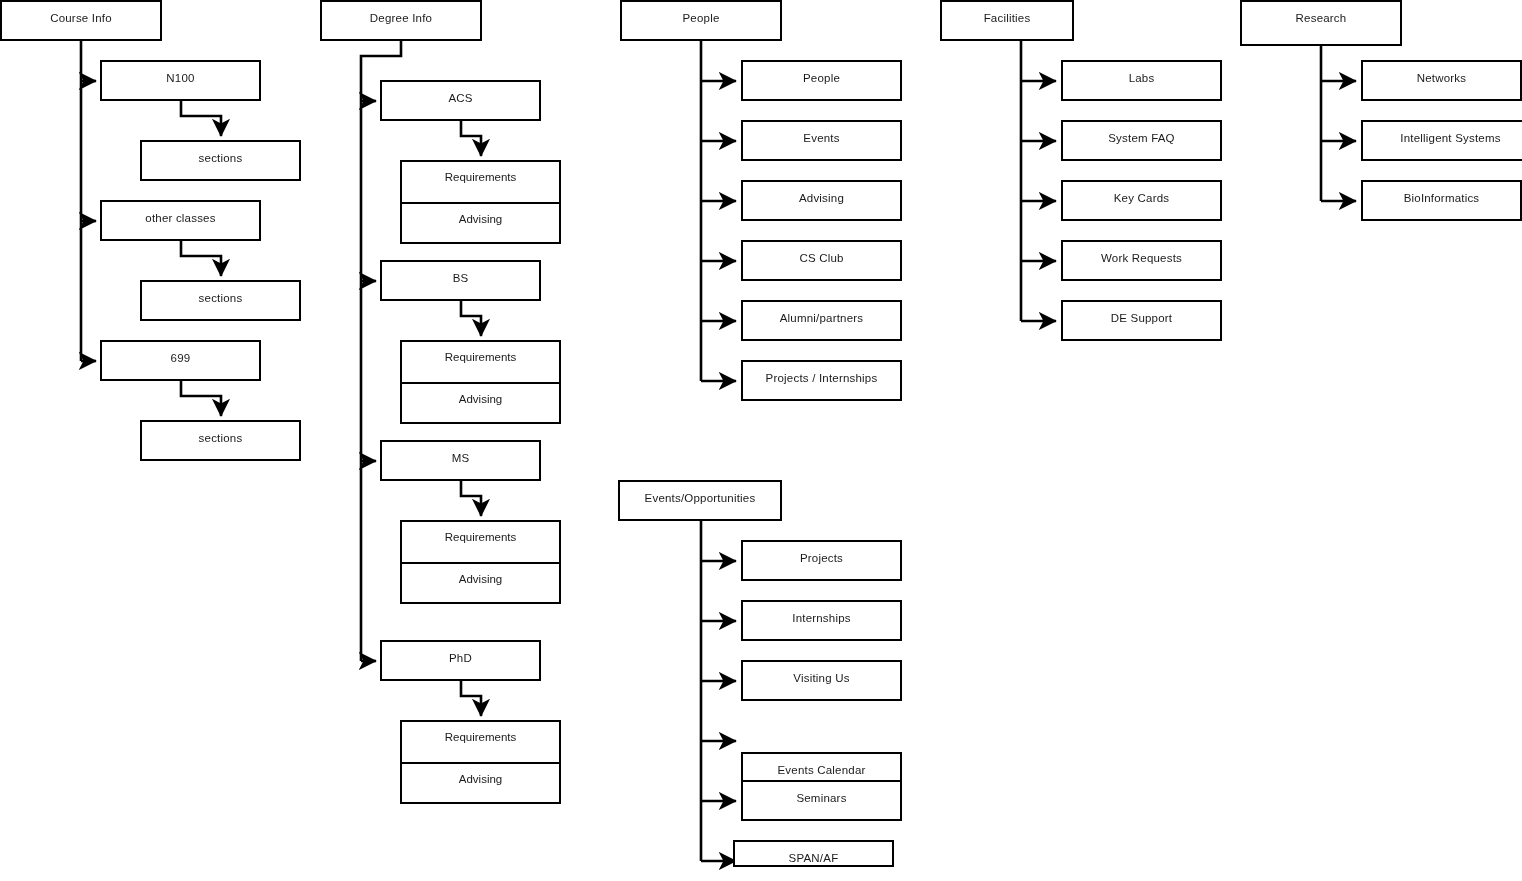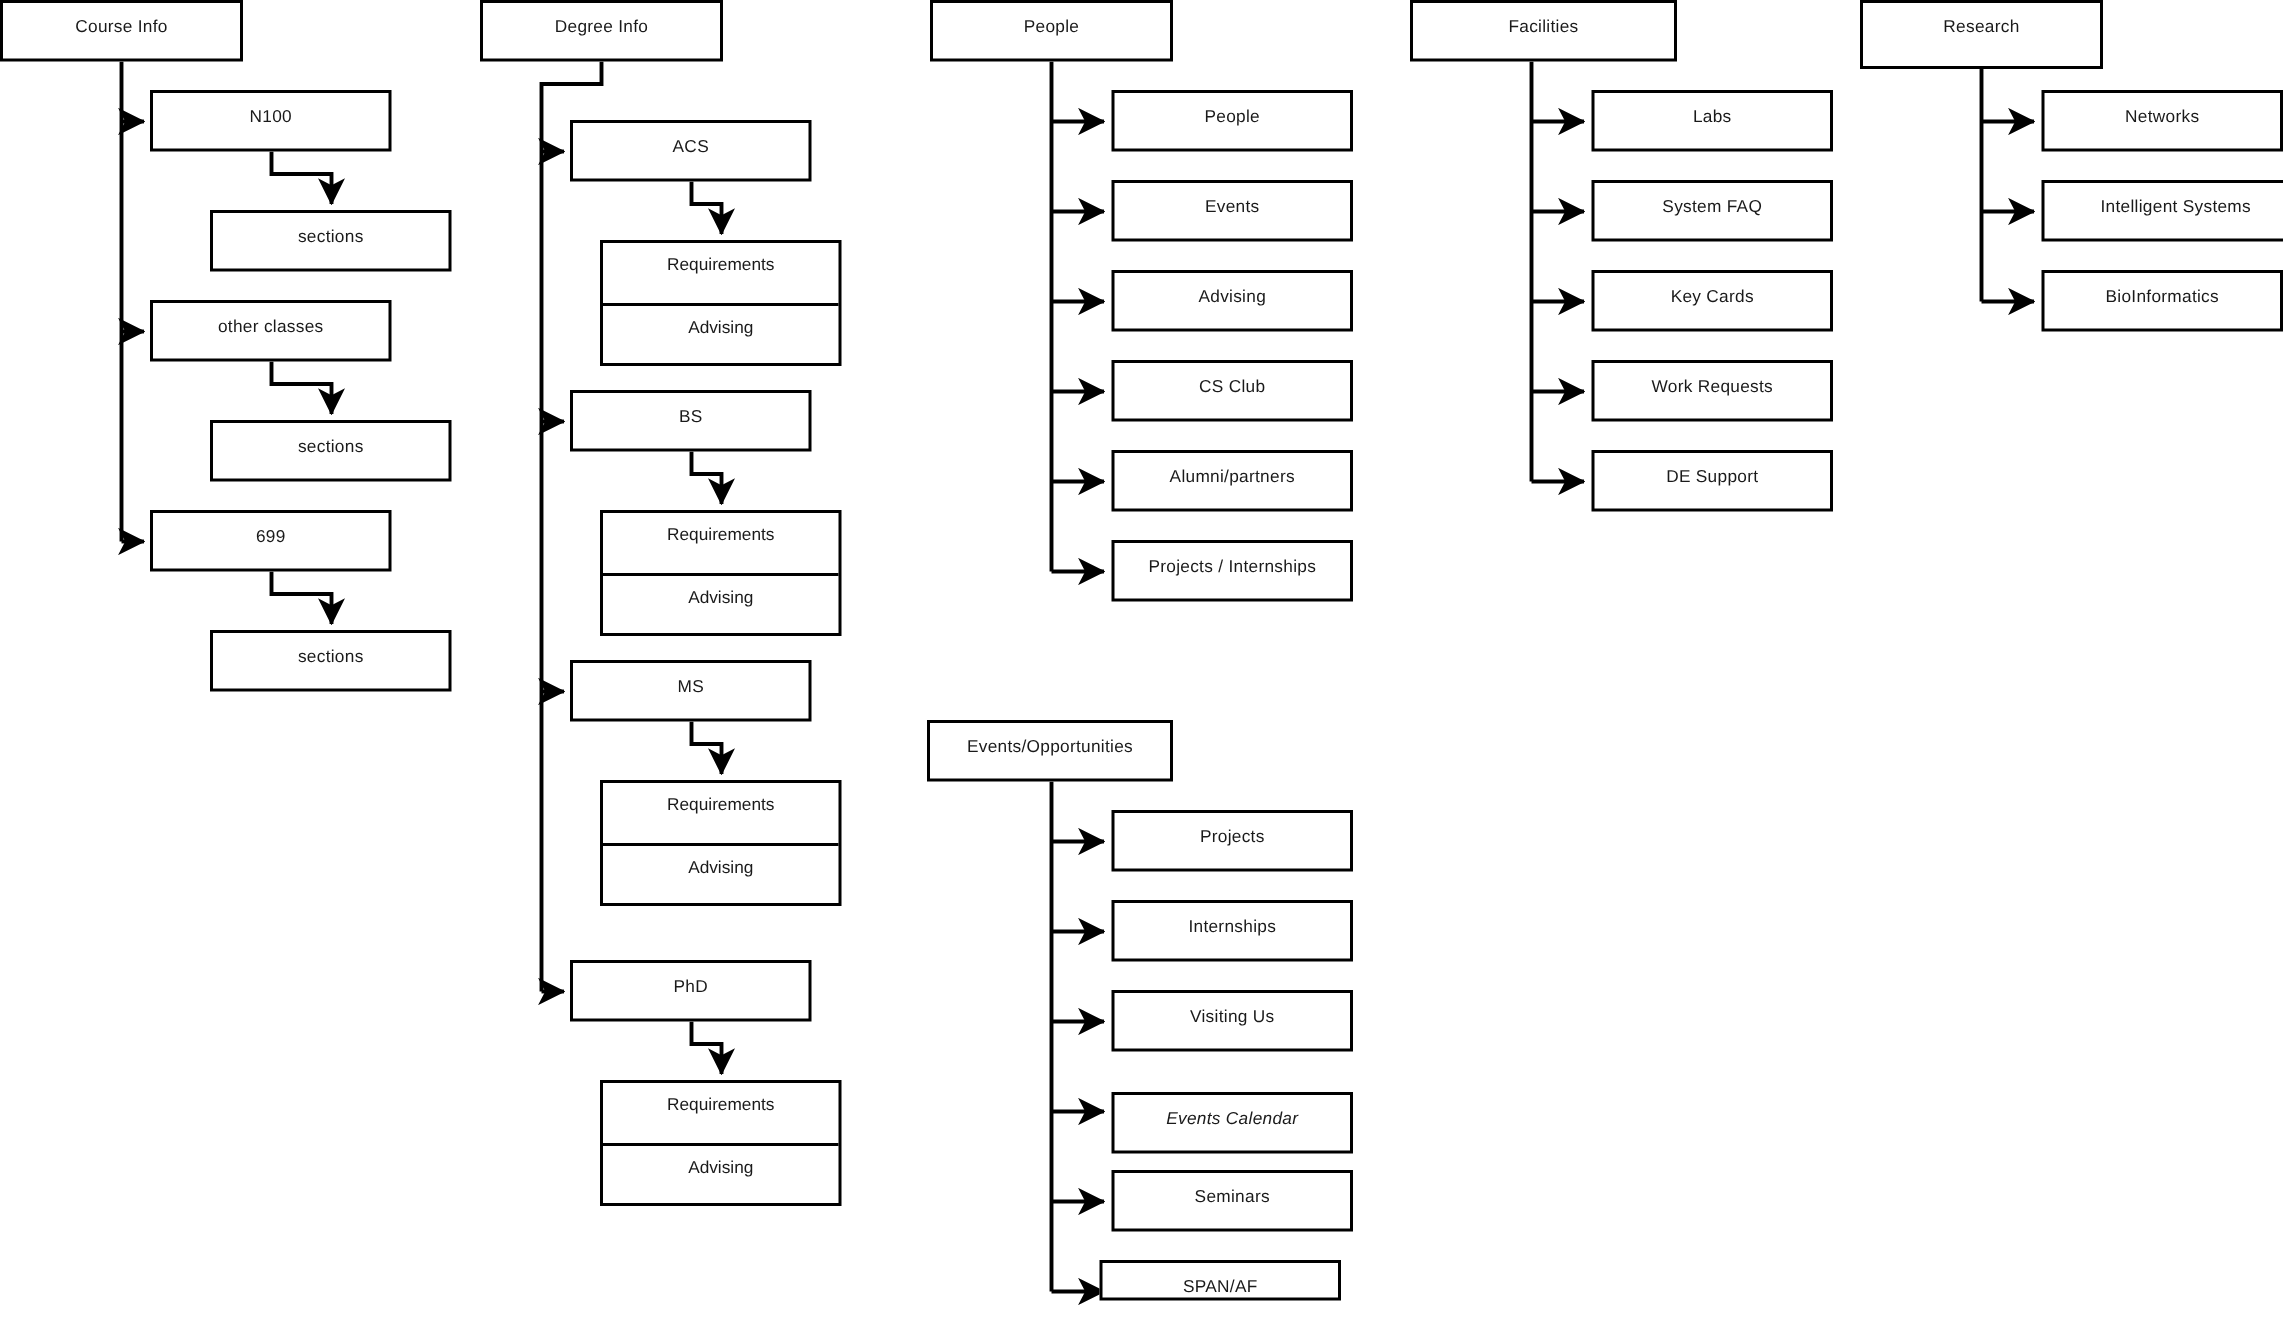--- a/index.html
+++ b/index.html
@@ -226,21 +226,21 @@
   <div class="node" style="left:741px; top:240px; width:161px; height:41px;">
     <span class="node-label">CS Club</span>
   </div>
   <div class="node" style="left:741px; top:300px; width:161px; height:41px;">
     <span class="node-label">Alumni/partners</span>
   </div>
   <div class="node" style="left:741px; top:360px; width:161px; height:41px;">
     <span class="node-label">Projects / Internships</span>
   </div>
 
-  <div class="node root" style="left:940px; top:0px; width:178px; height:41px;">
+  <div class="node root" style="left:940px; top:0px; width:134px; height:41px;">
     <span class="node-label">Facilities</span>
   </div>
 
   <div class="node" style="left:1061px; top:60px; width:161px; height:41px;">
     <span class="node-label">Labs</span>
   </div>
   <div class="node" style="left:1061px; top:120px; width:161px; height:41px;">
     <span class="node-label">System FAQ</span>
   </div>
   <div class="node" style="left:1061px; top:180px; width:161px; height:41px;">
@@ -273,21 +273,21 @@
 
   <div class="node" style="left:741px; top:540px; width:161px; height:41px;">
     <span class="node-label">Projects</span>
   </div>
   <div class="node" style="left:741px; top:600px; width:161px; height:41px;">
     <span class="node-label">Internships</span>
   </div>
   <div class="node" style="left:741px; top:660px; width:161px; height:41px;">
     <span class="node-label">Visiting Us</span>
   </div>
-  <div class="node" style="left:741px; top:728px; width:161px; height:41px;font-style:italic;">
+  <div class="node" style="left:741px; top:752px; width:161px; height:41px;">
     <span class="node-label">Events Calendar</span>
   </div>
   <div class="node" style="left:741px; top:780px; width:161px; height:41px;">
     <span class="node-label">Seminars</span>
   </div>
   <div class="node" style="left:733px; top:840px; width:161px; height:27px;">
     <span class="node-label">SPAN/AF</span>
   </div>
 
 </div>

